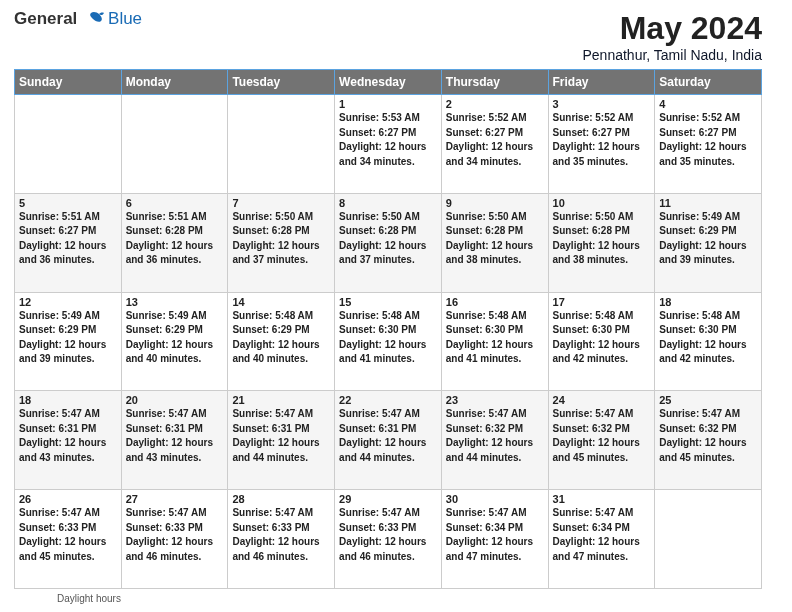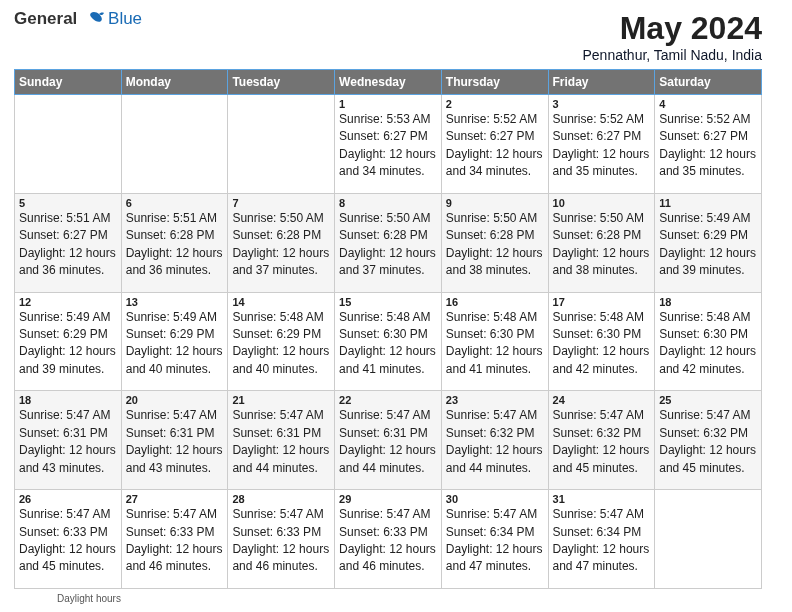--- a/index.html
+++ b/index.html
@@ -72,23 +72,24 @@
     tbody tr:nth-child(even) td {
       background: #f5f5f5;
     }
     .day-num {
       font-size: 11px;
       font-weight: bold;
       display: block;
       margin-bottom: 1px;
     }
     .day-info {
-      font-size: 12px;
+      font-size: 10px;
       line-height: 1.45;
       color: #222;
+      font-weight: bold;
     }
     .empty-cell { background: #fff !important; }
     .footer {
       margin-top: 4px;
       font-size: 10px;
       color: #555;
       text-align: left;
       margin-left: 43px;
     }
   </style>

